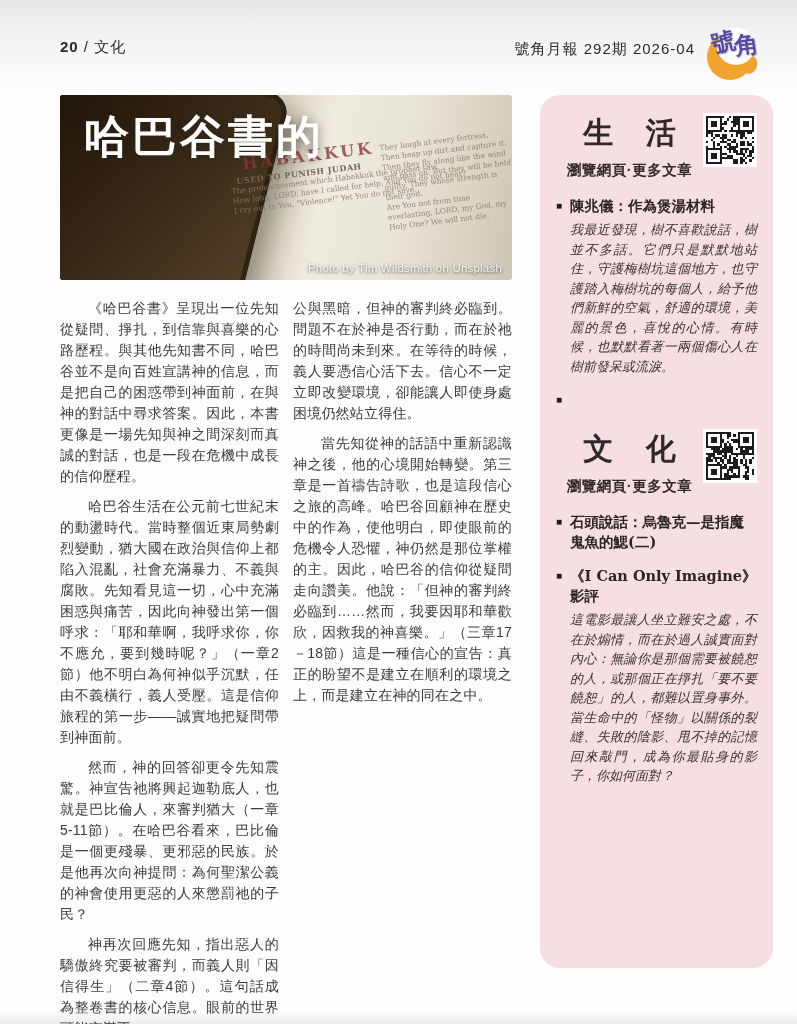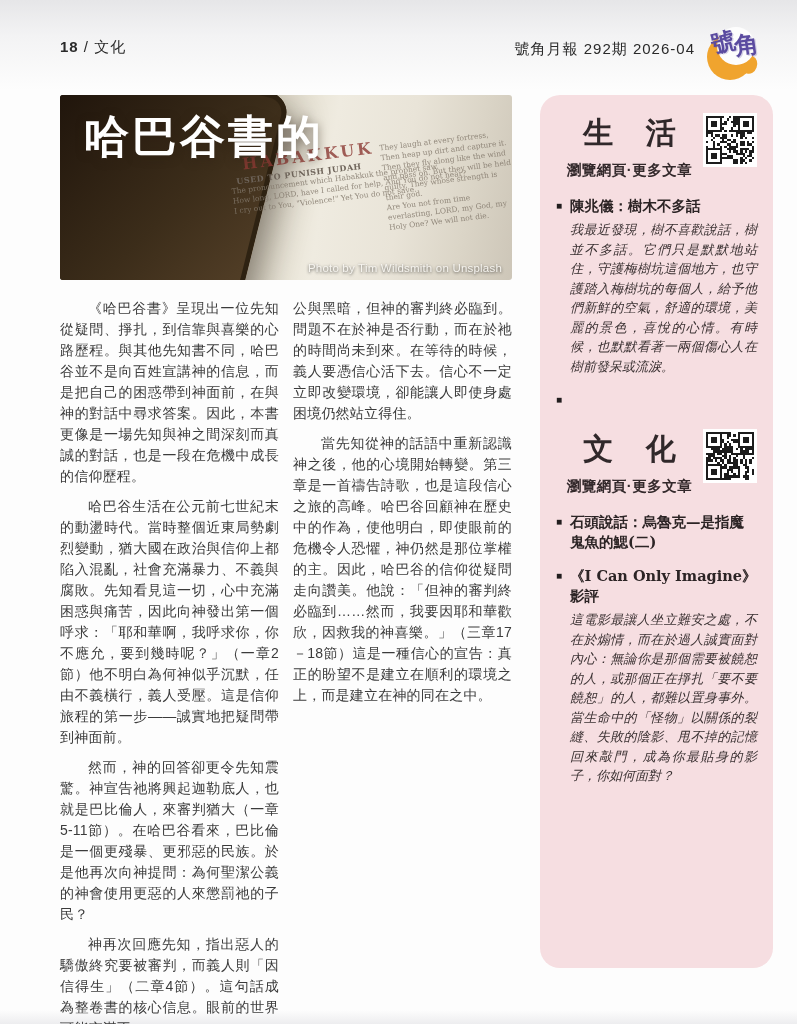--- a/index.html
+++ b/index.html
@@ -77,21 +77,21 @@
   .item .itext{font-family:"DejaVu Serif",serif;font-size:13px;line-height:19.5px;
     color:#3a3132;margin-top:4px;text-align:justify;font-style:italic;}
   .sec2{margin-top:24px;}
 </style>
 </head>
 <body>
 
 <div class="topband"></div>
 <div class="botband"></div>
 
-<div class="hdr-left"><b>18</b> <span>/</span> <span>文化</span></div>
+<div class="hdr-left"><b>20</b> <span>/</span> <span>文化</span></div>
 <div class="hdr-right">號角月報 292期 2026-04</div>
 <div class="logo">
   <div class="moon"></div>
   <div class="txt"><span>號</span><span>角</span></div>
 </div>
 
 <div class="article">
   <div class="hero">
     <div class="book"></div>
     <div class="page">
@@ -362,21 +362,21 @@
           <i style="grid-area: 21 / 13;"></i>
           <i style="grid-area: 21 / 14;"></i>
           <i style="grid-area: 21 / 16;"></i>
           <i style="grid-area: 21 / 18;"></i>
         </div>
     </div>
     <div class="items">
       <div class="item">
         <div class="bullet">■</div>
         <div class="body">
-          <div class="ititle">陳兆儀：樹木不多話</div>
+          <div class="ititle">陳兆儀：作為煲湯材料</div>
           <div class="itext">我最近發現，樹不喜歡說話，樹並不多話。它們只是默默地站住，守護梅樹坑這個地方，也守護踏入梅樹坑的每個人，給予他們新鮮的空氣，舒適的環境，美麗的景色，喜悅的心情。有時候，也默默看著一兩個傷心人在樹前發呆或流淚。</div>
         </div>
       </div>
       <div class="item">
         <div class="bullet">■</div>
         <div class="body">
         </div>
       </div>
     </div>
   </div>

